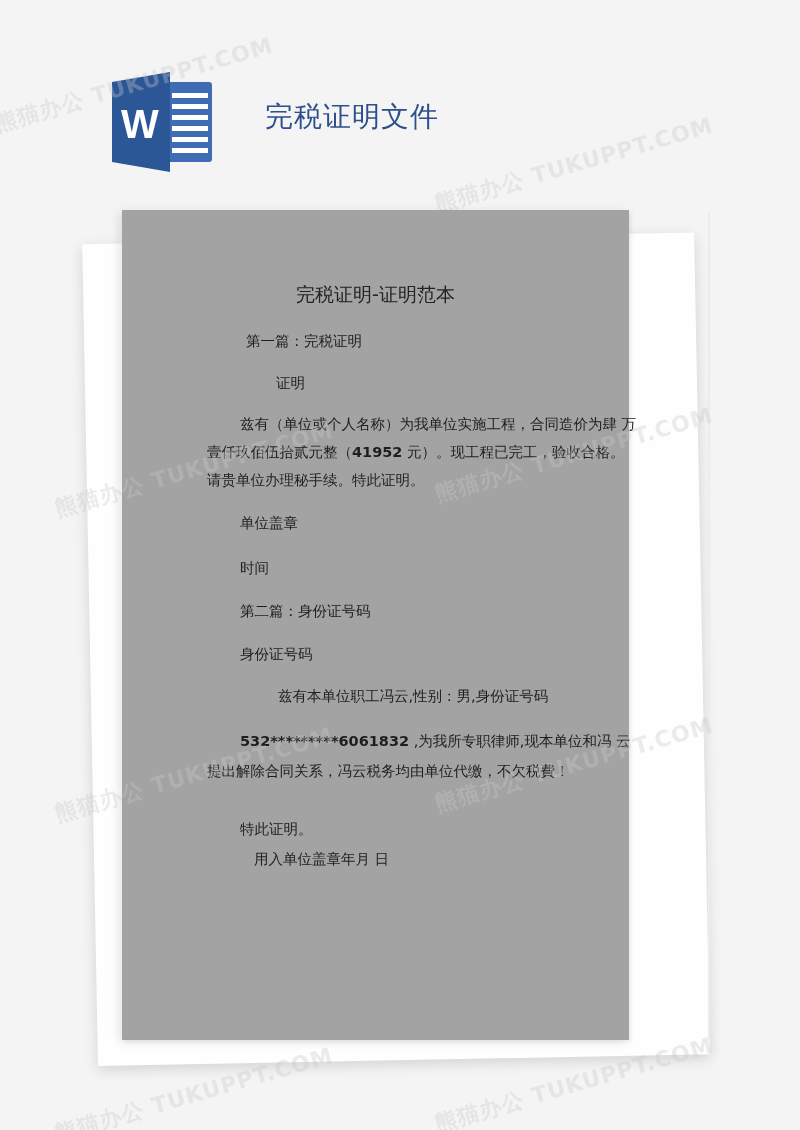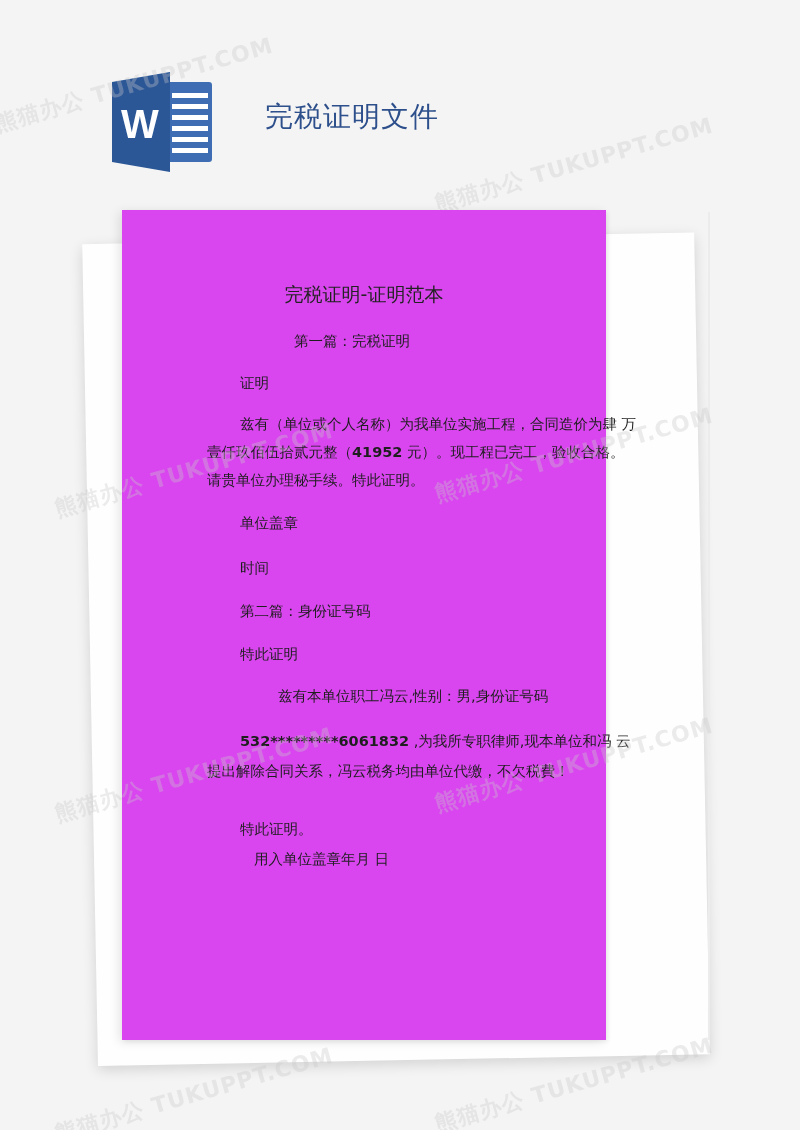--- a/index.html
+++ b/index.html
@@ -41,22 +41,23 @@
     transform: rotate(-1.1deg);
     transform-origin: 0 100%;
     box-shadow: 0 4px 14px rgba(0,0,0,0.14);
   }
   .front-page {
     position: absolute;
     left: 122px;
     top: 210px;
     width: 484px;
     height: 830px;
-    background: #d946ef;
+    background: #a3a3a3;
     box-shadow: -3px 2px 10px rgba(0,0,0,0.10), 2px 2px 4px rgba(0,0,0,0.06);
+    padding-left: 23px;
   }
   .edge-line {
     position: absolute;
     left: 708px;
     top: 212px;
     width: 2px;
     height: 828px;
     background: #ececec;
   }
   .doc {
@@ -128,31 +129,31 @@
 
 <div class="watermark" style="left:430px; top:150px;">熊猫办公 TUKUPPT.COM</div>
 <div class="watermark" style="left:-10px; top:70px;">熊猫办公 TUKUPPT.COM</div>
 
 <div class="back-page"></div>
 
 <div class="front-page">
   <div class="doc">
     <div class="doc-title">完税证明-证明范本</div>
 
-    <div class="p" style="left:124px; top:120px;margin-left:48px;">第一篇：完税证明</div>
-    <div class="p" style="top:162px;">证明</div>
+    <div class="p" style="left:124px; top:120px;">第一篇：完税证明</div>
+    <div class="p" style="top:162px;margin-left:36px;">证明</div>
 
     <div class="p block" style="top:200px;">
       <span>兹有（单位或个人名称）为我单位实施工程，合同造价为肆 万壹仟玖佰伍拾贰元整（</span><span class="bold">41952</span><span> 元）。现工程已完工，验收合格。请贵单位办理秘手续。特此证明。</span>
     </div>
 
     <div class="p" style="top:302px;text-align:center;">单位盖章</div>
     <div class="p" style="top:347px;">时间</div>
     <div class="p" style="top:390px;">第二篇：身份证号码</div>
-    <div class="p" style="top:433px;">特此证明</div>
+    <div class="p" style="top:433px;">身份证号码</div>
     <div class="p" style="top:475px;margin-left:38px;">兹有本单位职工冯云,性别：男,身份证号码</div>
 
     <div class="p block2" style="top:516px;">
       <span class="bold">532*********6061832</span><span> ,为我所专职律师,现本单位和冯 云提出解除合同关系，冯云税务均由单位代缴，不欠税費！</span>
     </div>
 
     <div class="p" style="top:596px;margin-top:12px;">特此证明。</div>
     <div class="p" style="top:638px;margin-left:14px;">用入单位盖章年月 日</div>
   </div>
 </div>

